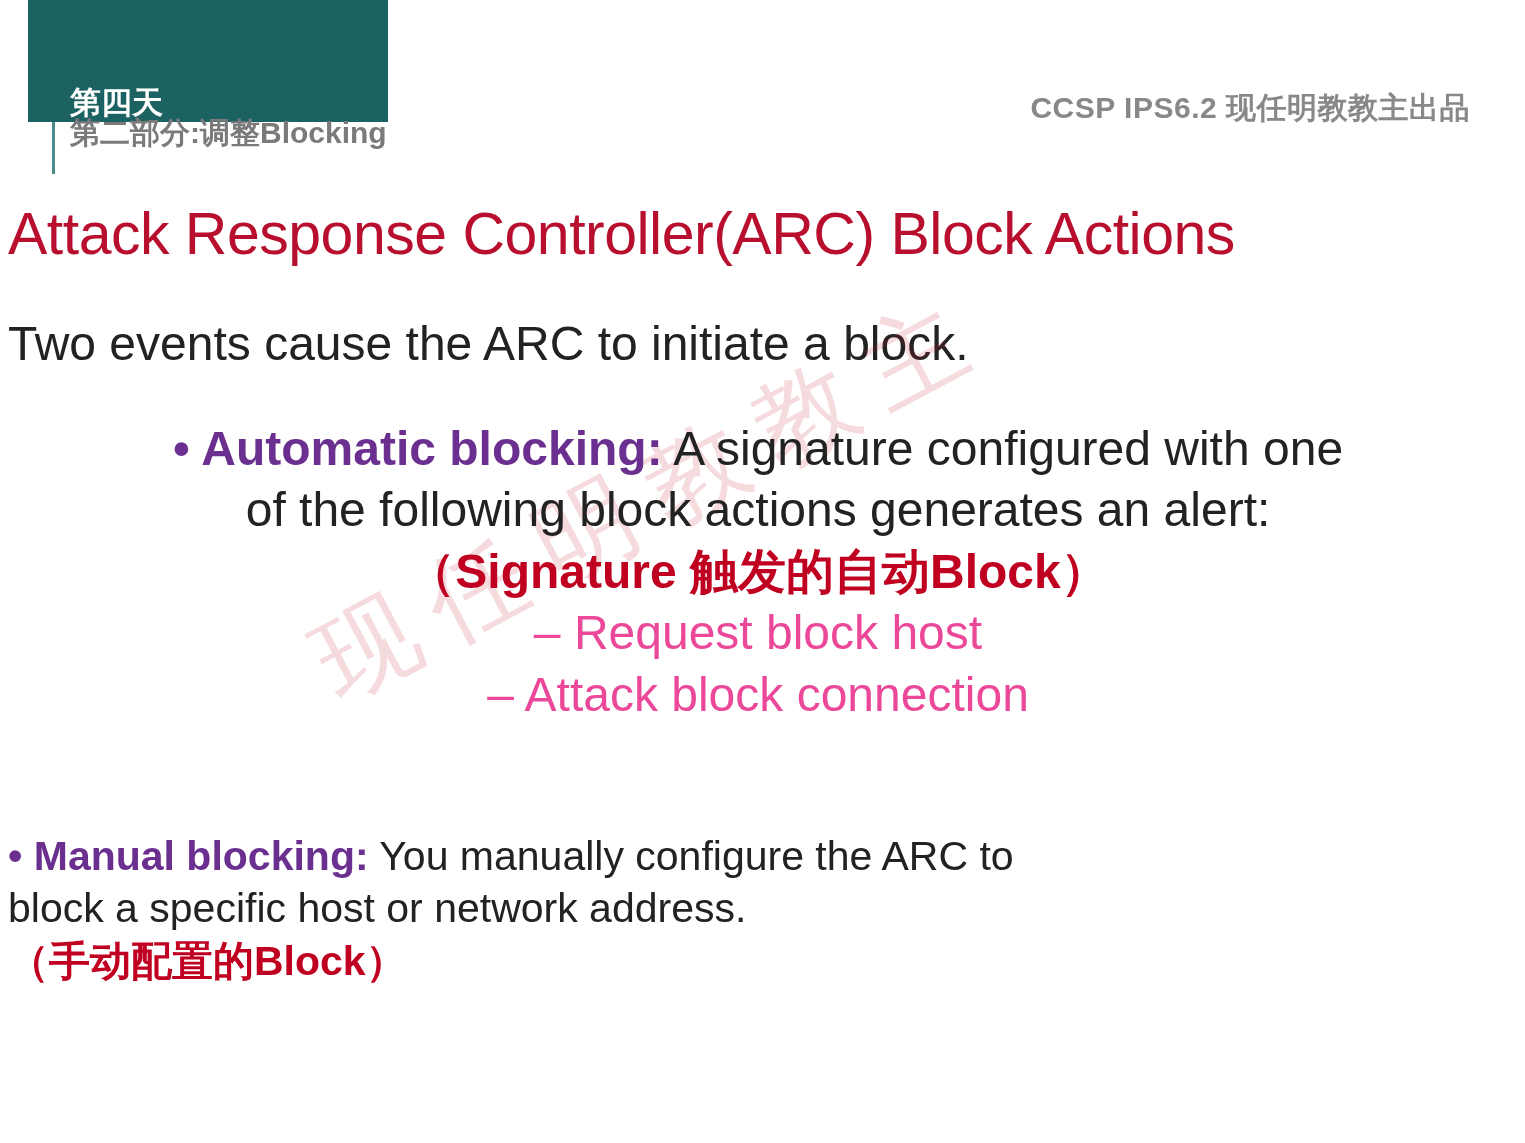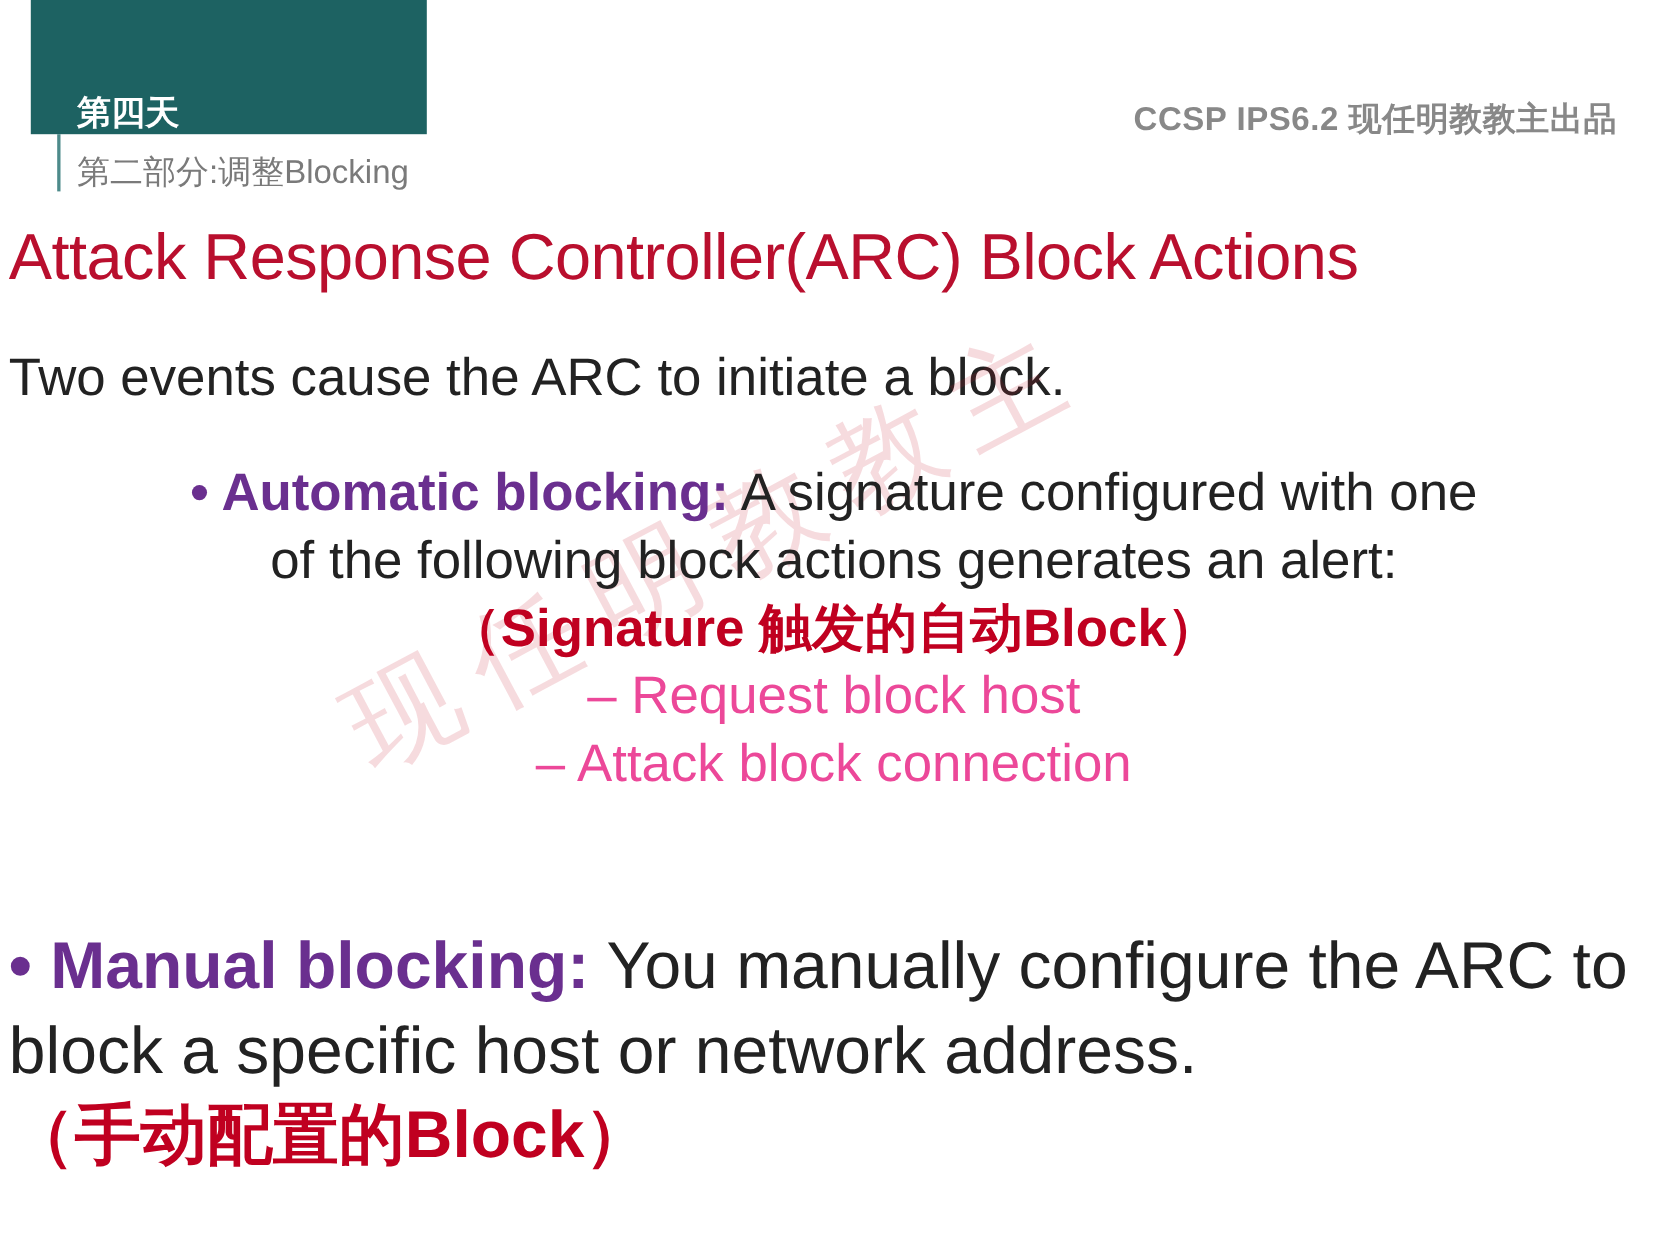--- a/index.html
+++ b/index.html
@@ -26,25 +26,25 @@
     .day-label {
       position: absolute;
       top: 82px;
       left: 70px;
       color: #ffffff;
       font-size: 31px;
       font-weight: bold;
     }
     .section-label {
       position: absolute;
-      top: 136px;
+      top: 113px;
       left: 70px;
       color: #7a7a7a;
       font-size: 30px;
-      font-weight: normal;
+      font-weight: bold;
     }
     .header-right {
       position: absolute;
       top: 88px;
       right: 55px;
       color: #888888;
       font-size: 30px;
       font-weight: bold;
       letter-spacing: 0.5px;
     }
@@ -94,24 +94,23 @@
     }
     .sub-item {
       color: #ec4899;
       font-size: 48px;
     }
     .section-manual {
       position: absolute;
       top: 830px;
       left: 8px;
       width: 1500px;
-      font-size: 60px;
+      font-size: 41px;
       line-height: 1.28;
       color: #222222;
-      margin-top: 10px;
     }
     .watermark {
       position: absolute;
       color: rgba(200, 30, 50, 0.16);
       font-size: 100px;
       font-weight: normal;
       font-family: "KaiTi", "STKaiti", serif;
       transform: rotate(-28deg);
       pointer-events: none;
       white-space: nowrap;

